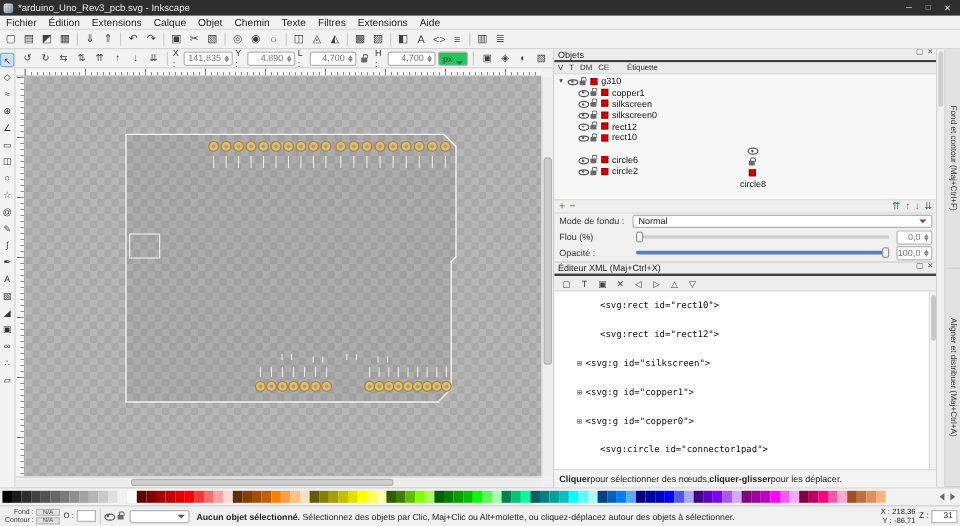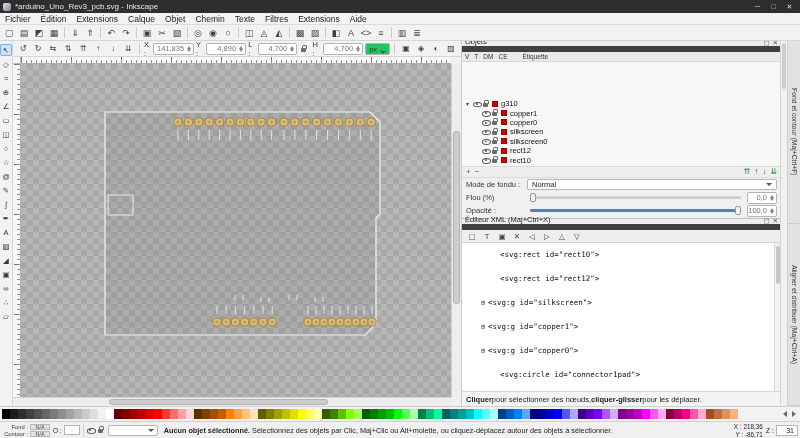--- a/index.html
+++ b/index.html
@@ -51,21 +51,21 @@
 .vscroll{position:absolute;left:451px;top:64px;width:10px;height:333px;background:#ededed;border-left:1px solid #d2d2d2}
 .vscroll .thumb{position:absolute;left:1px;right:1px;top:20%;height:52%;background:#cdcdcd;border:1px solid #b3b3b3;border-radius:3px}
 .hscroll{position:absolute;left:13px;top:397px;width:438px;height:9px;background:#ededed;border-top:1px solid #d2d2d2}
 .hscroll .thumb{position:absolute;top:1px;bottom:1px;left:22%;width:50%;background:#cdcdcd;border:1px solid #b3b3b3;border-radius:3px}
 
 
 .dock{position:absolute;left:461px;top:41px;width:326px;height:365px;background:#ececec;border-left:1px solid #c9c9c9;z-index:25}
 .dockscroll{position:absolute;right:0;top:0;bottom:0;width:7px;background:#f0f0f0;border-left:1px solid #d5d5d5}
 .dockscroll .thumb{position:absolute;left:1px;right:1px;top:2px;height:46px;background:#cdcdcd;border-radius:2px}
 .panel{position:absolute;left:0;width:319px;background:#f0f0f0}
-.phead{height:11px;display:flex;align-items:flex-end;padding:0 3px;border-bottom:6px solid #404040;background:#ededed}
+.phead{height:11px;display:flex;align-items:flex-start;padding:0 3px;border-bottom:2px solid #404040;background:#ededed}
 .ptitle{font-size:7.5px;color:#222}
 .pbtns{margin-left:auto;display:flex;gap:3px}
 .pbtn{font-size:6.5px;color:#555;line-height:1}
 
 
 .objects{top:0;height:178px;border-bottom:1px solid #c2c2c2}
 .ocols{display:flex;align-items:center;height:10px;border-bottom:1px solid #d8d8d8;font-size:6.5px;color:#333;padding-left:3px;gap:5px;background:#eaeaea}
 .collabel{margin-left:10px}
 .otree{height:104px;background:#f7f7f7;overflow:hidden;padding-top:1px}
 .trow{display:flex;align-items:center;height:9.4px;font-size:7.5px;gap:2px}
@@ -400,40 +400,33 @@
       </span>
     </div>
     <div class="ocols" id="ocols">
         <span class="colh">V</span>
         <span class="colh">T</span>
         <span class="colh">DM</span>
         <span class="colh">CE</span>
         <span class="collabel">Étiquette</span>
       </div>
     <div class="otree" id="otree">
-        <div class="trow" style="padding-left: 2px; margin-top: 36px;">
+        <div class="trow" style="padding-left: 2px;">
           <span class="expander">▾</span>
           <span class="i-eye"></span>
           <span class="i-lock"></span>
           <span class="oswatch" style="background: rgb(212, 0, 0);"></span>
           <span class="olbl">g310</span>
         </div>
         <div class="trow" style="padding-left: 11px;">
           <span class="expander"></span>
           <span class="i-eye"></span>
           <span class="i-lock"></span>
           <span class="oswatch" style="background: rgb(212, 0, 0);"></span>
           <span class="olbl">copper1</span>
-        </div>
-        <div class="trow" style="padding-left: 11px;">
-          <span class="expander"></span>
-          <span class="i-eye"></span>
-          <span class="i-lock"></span>
-          <span class="oswatch" style="background: rgb(212, 0, 0);"></span>
-          <span class="olbl">copper0</span>
         </div>
         <div class="trow" style="padding-left: 11px;">
           <span class="expander"></span>
           <span class="i-eye"></span>
           <span class="i-lock"></span>
           <span class="oswatch" style="background: rgb(212, 0, 0);"></span>
           <span class="olbl">silkscreen</span>
         </div>
         <div class="trow" style="padding-left: 11px;">
           <span class="expander"></span>

